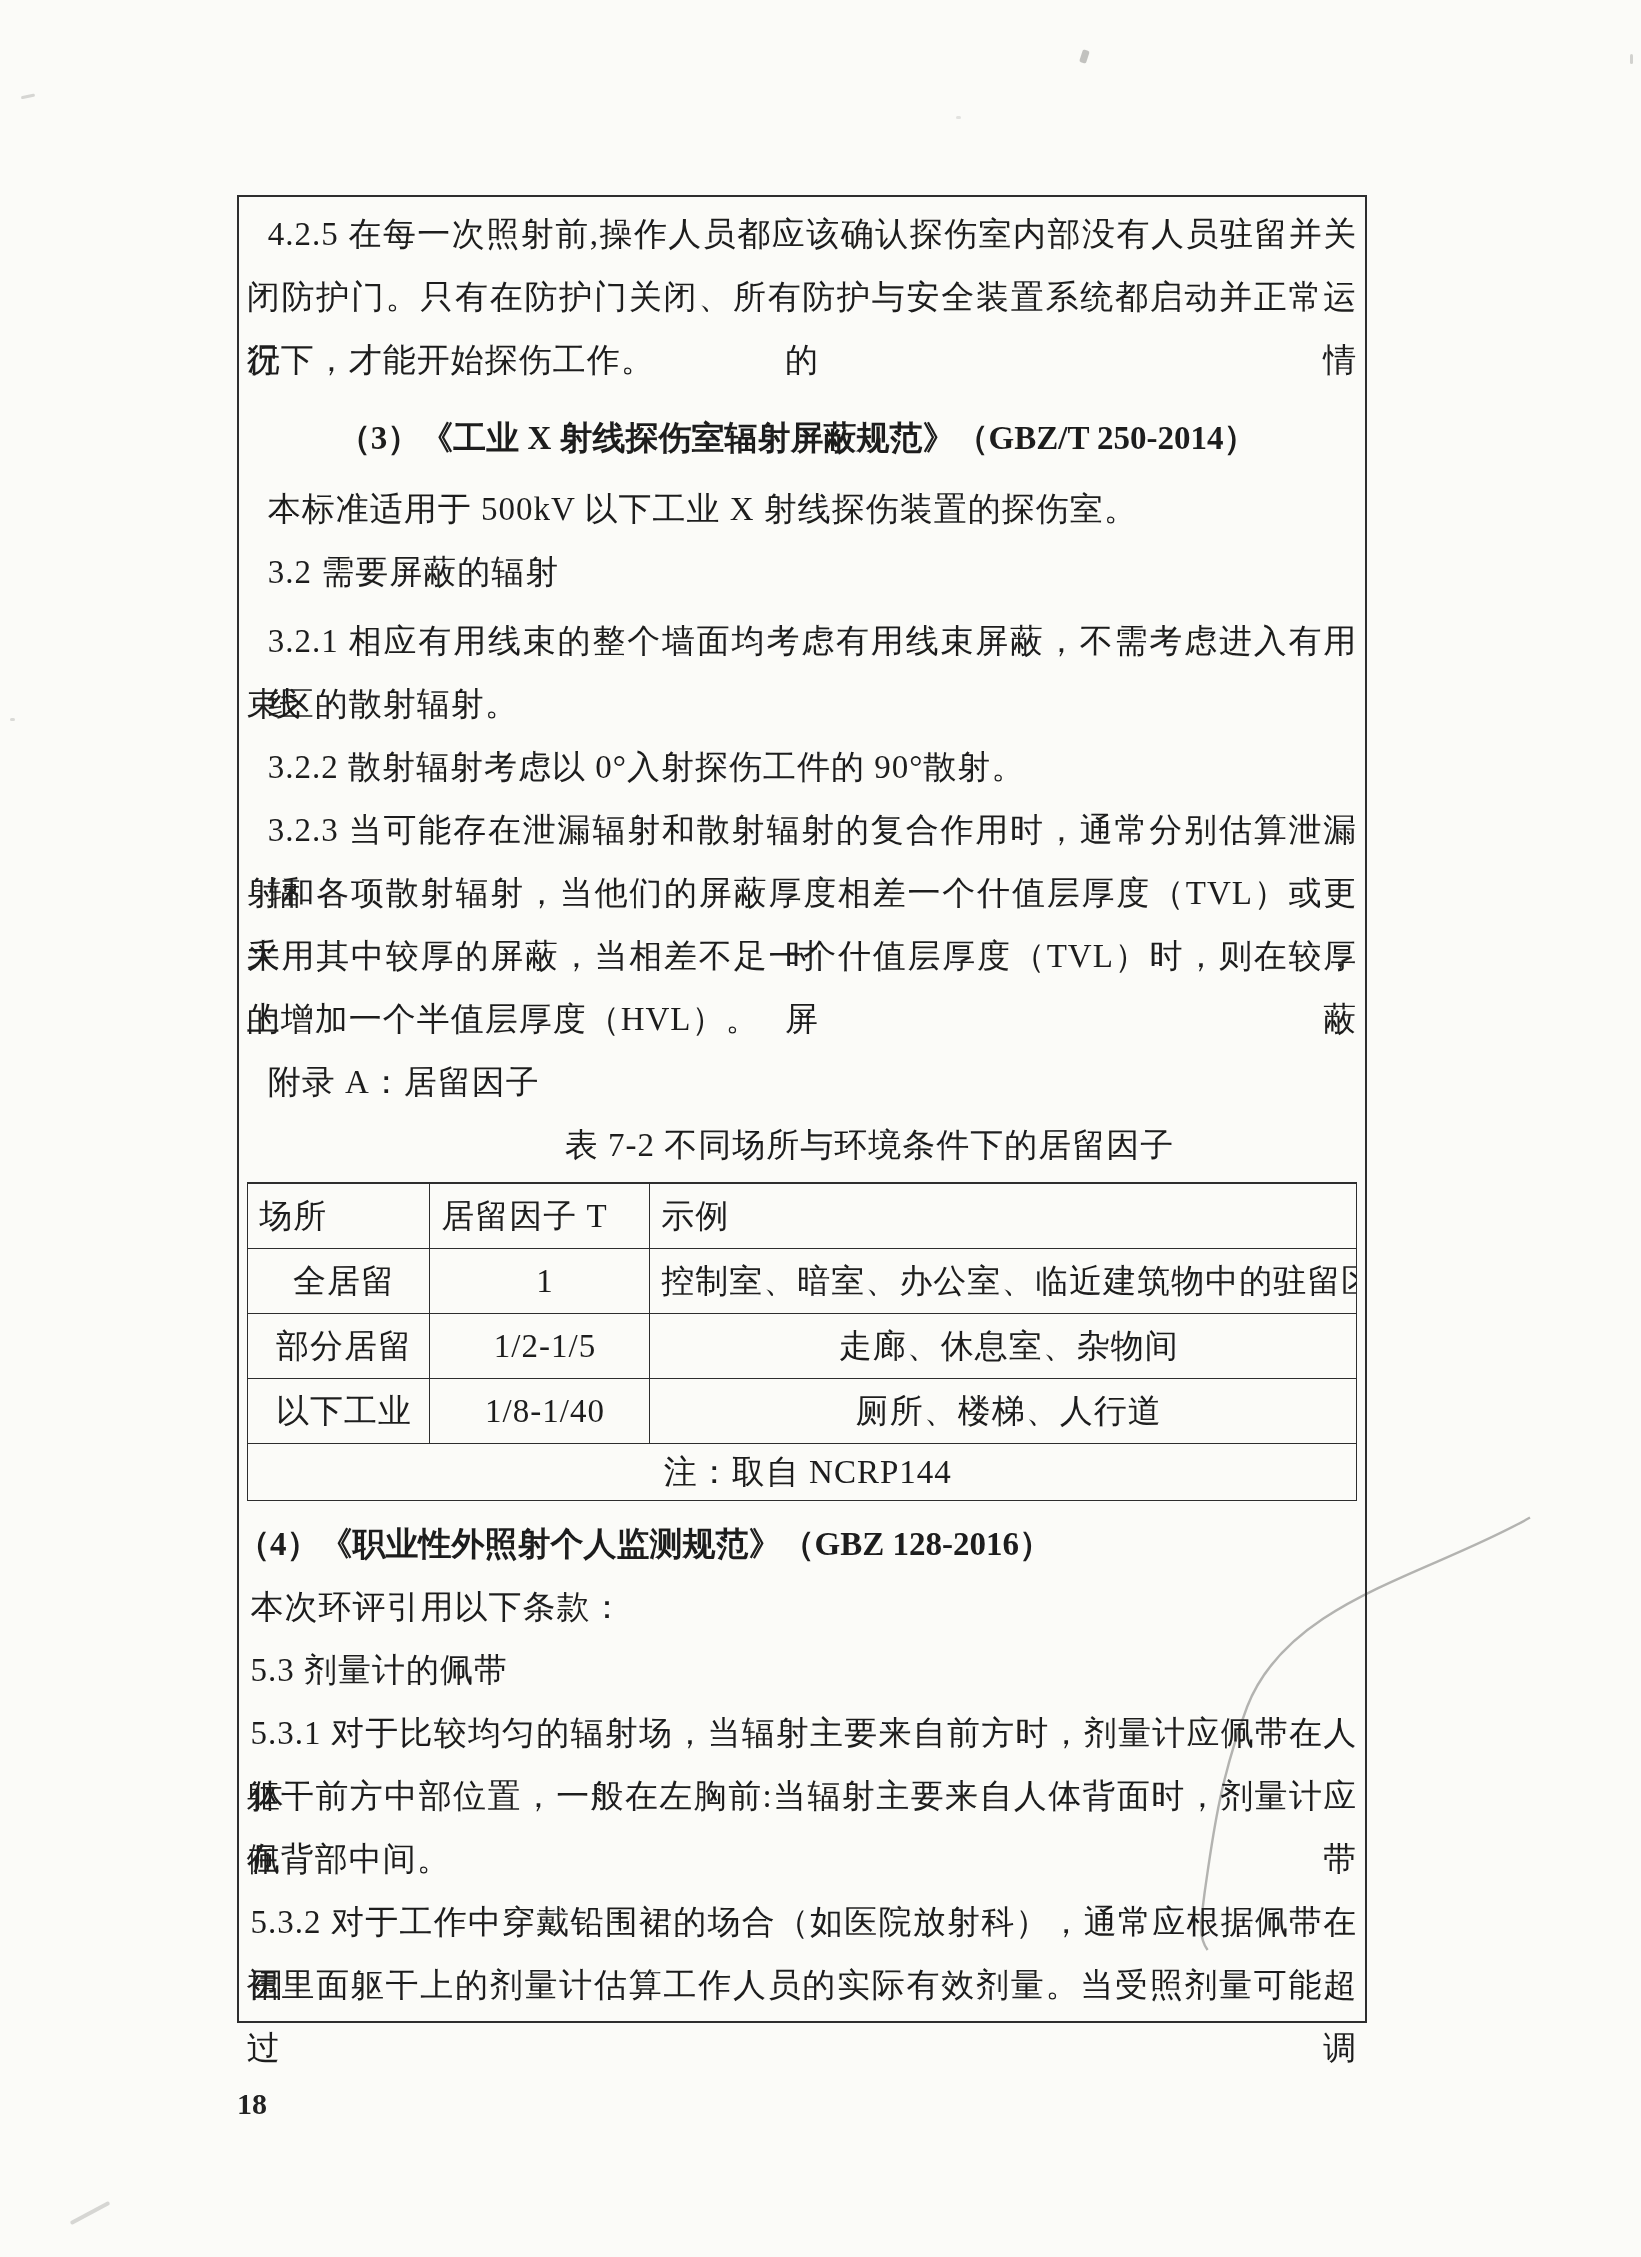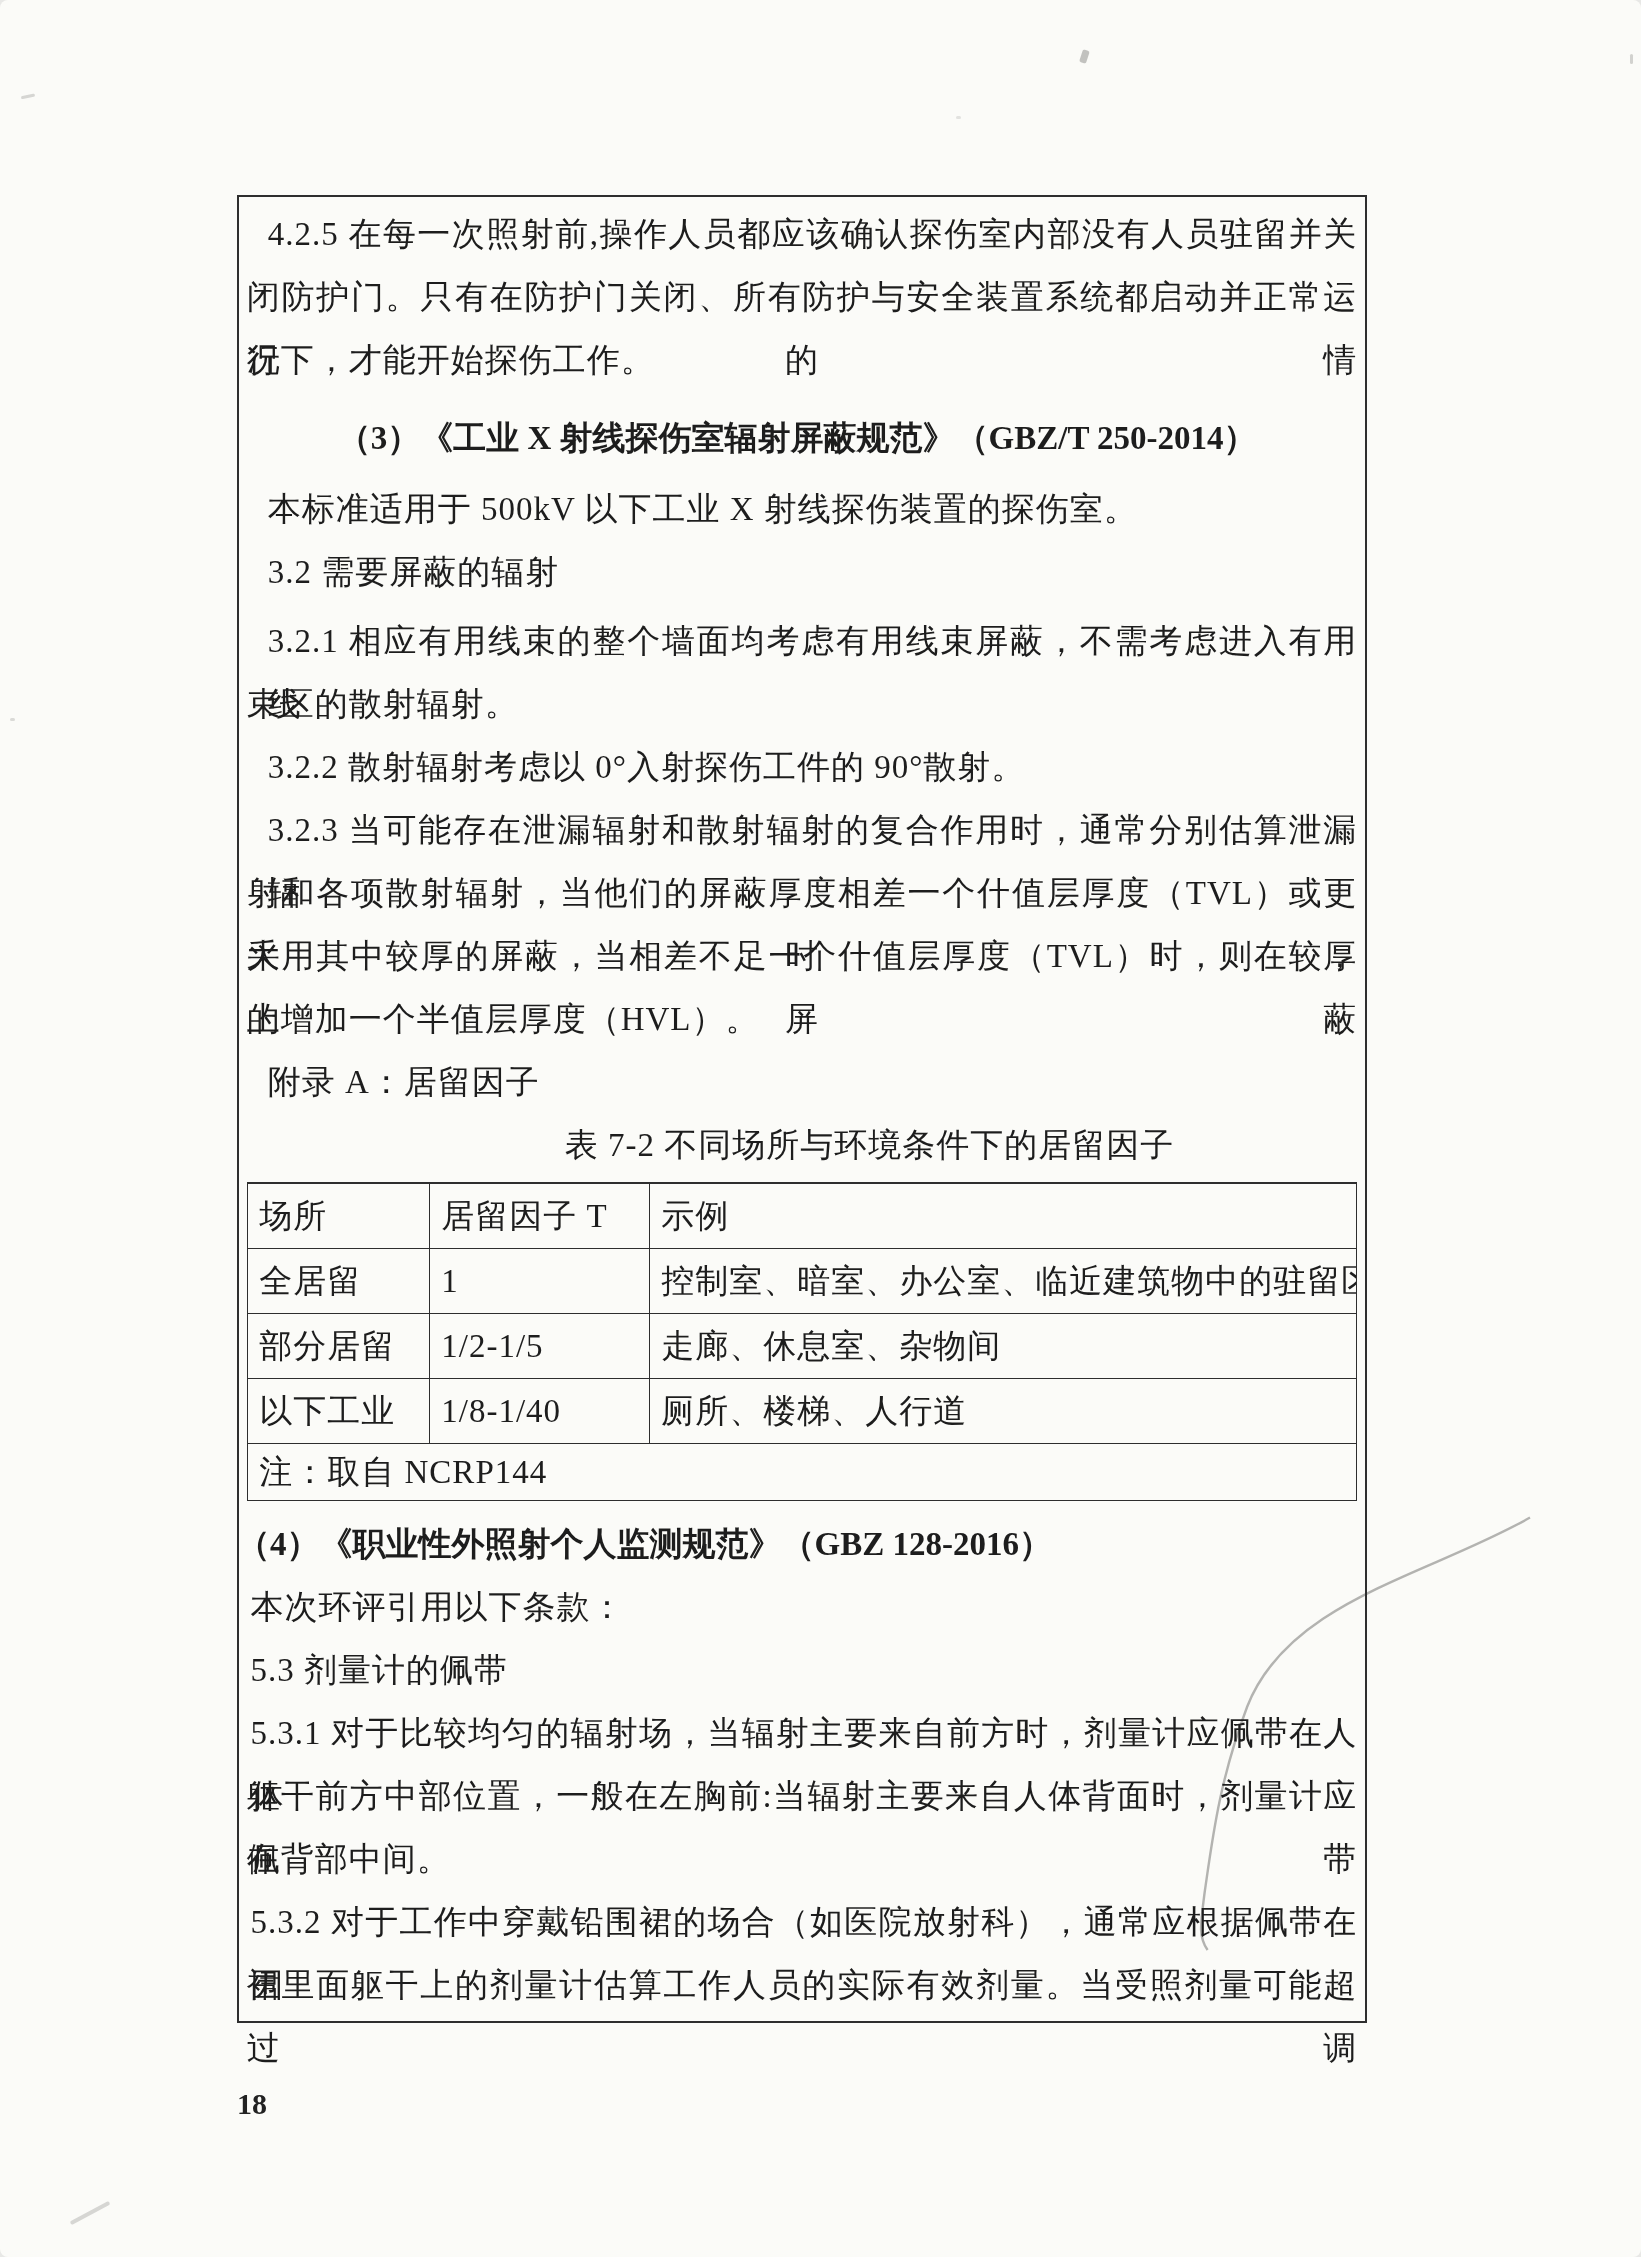--- a/index.html
+++ b/index.html
@@ -4,21 +4,20 @@
 <style>
   html,body { margin:0; padding:0; background:#e8e8e6; }
   .page {
     position:relative;
     width:1641px; height:2257px;
     margin:0 auto;
     background:#fbfbf8;
     overflow:hidden;
     font-family:"Liberation Serif","DejaVu Serif",serif;
     color:#1d1d1d;
-    border-radius:8px;
   }
   .content-box {
     position:absolute;
     left:237px; top:195px;
     width:1130px; height:1828px;
     border:2.9px solid #2e2e2e;
     box-sizing:border-box;
     padding:5.8px 7.7px 0 7.7px;
     background:transparent;
   }
@@ -61,21 +60,21 @@
     font-weight:normal;
     text-align:left;
     vertical-align:middle;
     padding:0 0 0 11.6px;
     letter-spacing:1px;
     white-space:nowrap;
     overflow:hidden;
     margin-left:41px;
   }
   table.occ thead th { height:64px; border-top:2.9px solid #2e2e2e; }
-  table.occ tbody td { height:64px; }
+  table.occ tbody td { height:64px;text-align:center; }
   table.occ tr.note-row td { height:56px; }
   .col-place  { width:182px; }
   .col-factor { width:220px; }
   .page-number {
     position:absolute;
     left:237px; top:2087px;
     width:1130px;
     font-size:30px;
     font-weight:bold;
     color:#222;

